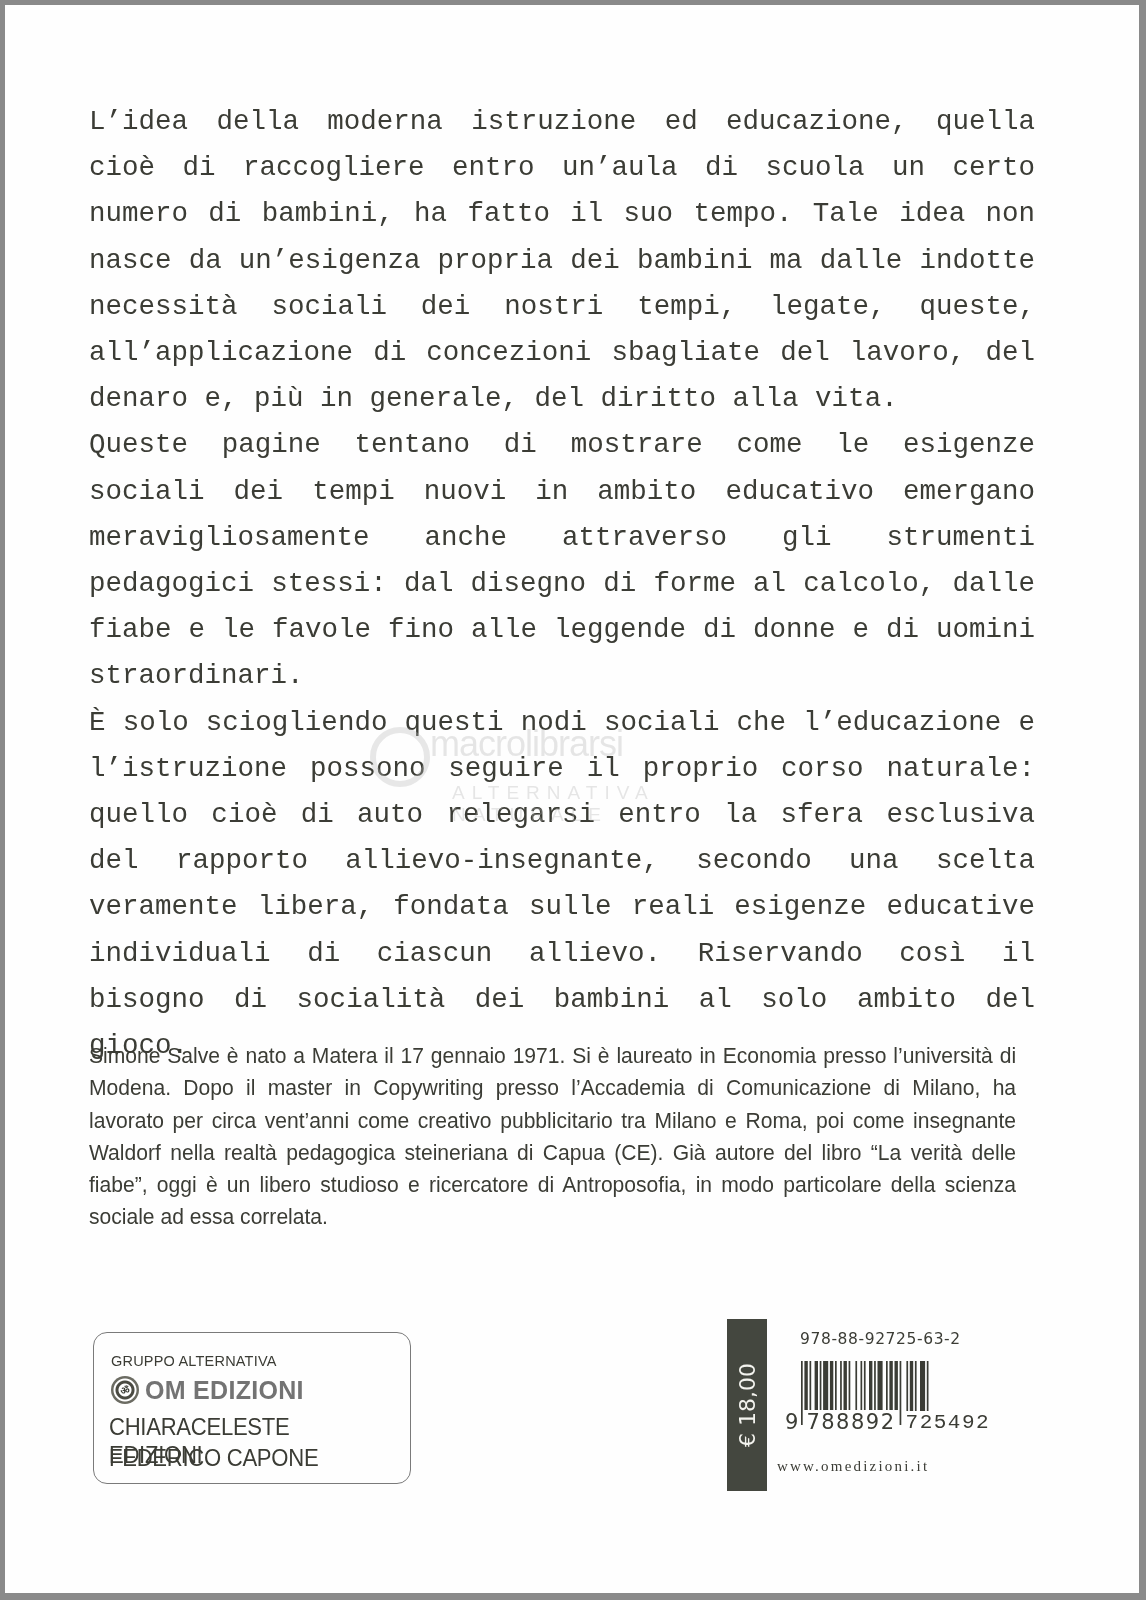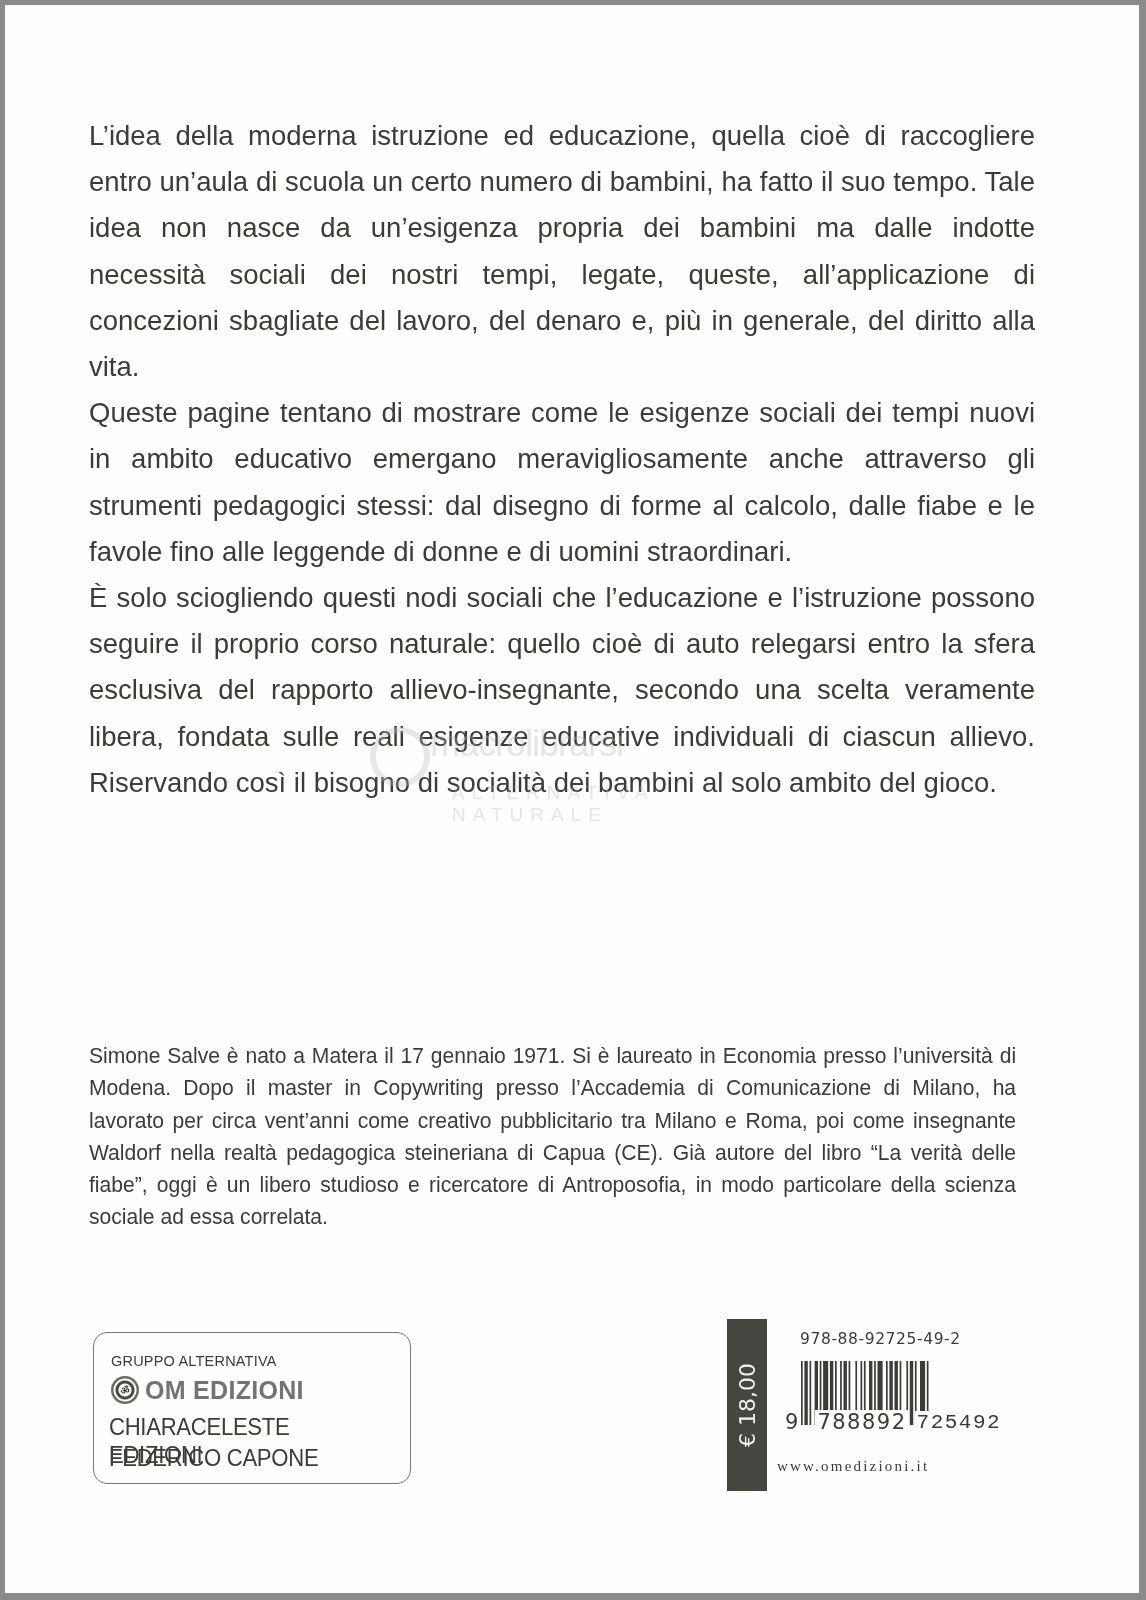--- a/index.html
+++ b/index.html
@@ -5,22 +5,22 @@
     html, body { margin: 0; padding: 0; }
     body {
       width: 1146px; height: 1600px; background: #8a8a8a;
       position: relative; overflow: hidden;
     }
     .page {
       position: absolute; left: 5px; top: 5px; width: 1134px; height: 1588px;
       background: #fefefe;
     }
     .blurb {
-      position: absolute; left: 84px; top: 108px; width: 946px;
-      font-family: Liberation Sans, sans-serif;
+      position: absolute; left: 84px; top: 94px; width: 946px;
+      font-family: Liberation Mono, monospace;
       font-size: 27.5px; line-height: 46.2px; color: #3b3c35;
       text-align: justify;
     }
     .blurb p { margin: 0; }
     .bio {
       position: absolute; left: 84px; top: 1035px; width: 946px;
       font-family: "Liberation Sans", sans-serif;
       font-size: 21.5px; line-height: 32.3px; color: #3b3c35;
       text-align: justify;
       transform: scaleX(0.98); transform-origin: left top;
@@ -87,21 +87,21 @@
     .barcode {
       position: absolute; left: 796px; top: 1356px; width: 178px; height: 64px;
     }
     .barcode-digits {
       position: absolute; left: 780px; top: 1405px; width: 200px;
       font-family: "DejaVu Sans", sans-serif; font-size: 21px; color: #3b3c35;
       display: flex; align-items: flex-end;
     }
     .barcode-digits .lead { width: 17px; background: #fefefe; }
     .barcode-digits .grp { background: #fefefe; padding: 0 2px; letter-spacing: 1.5px; }
-    .barcode-digits .g1 { margin-left: 17px; }
+    .barcode-digits .g1 { margin-left: 6px; }
     .barcode-digits .g2 { margin-left: 6px; font-family: Liberation Mono, monospace; }
     .website {
       position: absolute; left: 772px; top: 1453px;
       font-family: Liberation Serif, serif; font-size: 15px; color: #3b3c35; letter-spacing: 2.2px;
     }
   </style>
 </head>
 <body>
 
 <div class="page">
@@ -131,21 +131,21 @@
       <span class="pub-main-label">OM EDIZIONI</span>
     </div>
     <div class="pub-line l1">CHIARACELESTE EDIZIONI</div>
     <div class="pub-line l2">FEDERICO CAPONE</div>
   </div>
 
   <div class="price-bar">
     <div class="price-text">€ 18,00</div>
   </div>
 
-  <div class="isbn-text">978-88-92725-49-2</div>
+  <div class="isbn-text">978-88-92725-63-2</div>
 
   <svg class="barcode" viewBox="0 0 178 64" preserveAspectRatio="none">
     <g fill="#3b3c35" id="bars">
         <rect x="0" y="0" width="1.7" height="64"></rect>
         <rect x="3.4" y="0" width="3.4" height="64"></rect>
         <rect x="8.5" y="0" width="1.7" height="64"></rect>
         <rect x="13.6" y="0" width="3.4" height="64"></rect>
         <rect x="18.7" y="0" width="1.7" height="64"></rect>
         <rect x="22.099999999999998" y="0" width="5.1" height="64"></rect>
         <rect x="28.899999999999995" y="0" width="3.4" height="64"></rect>

